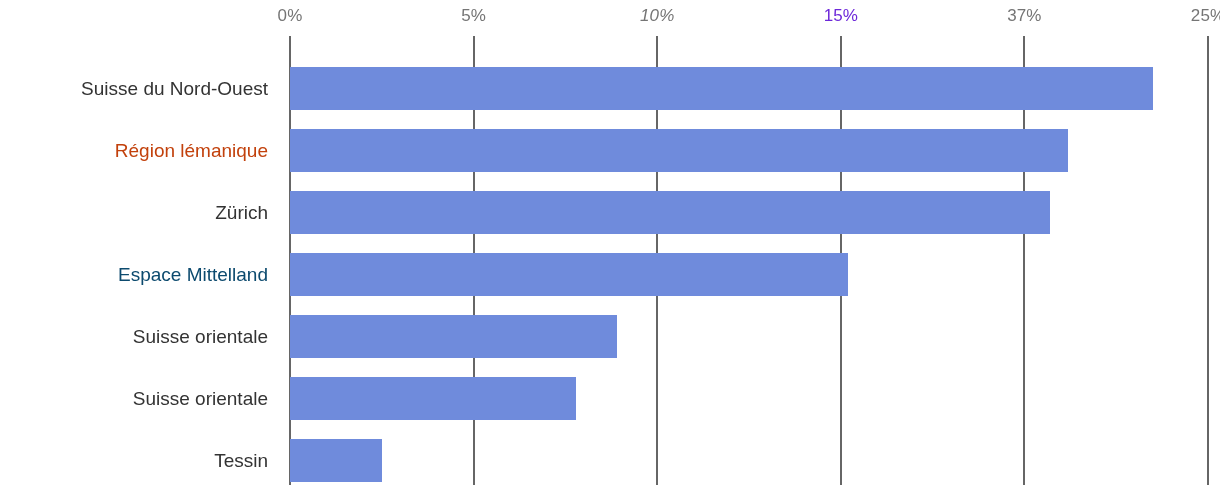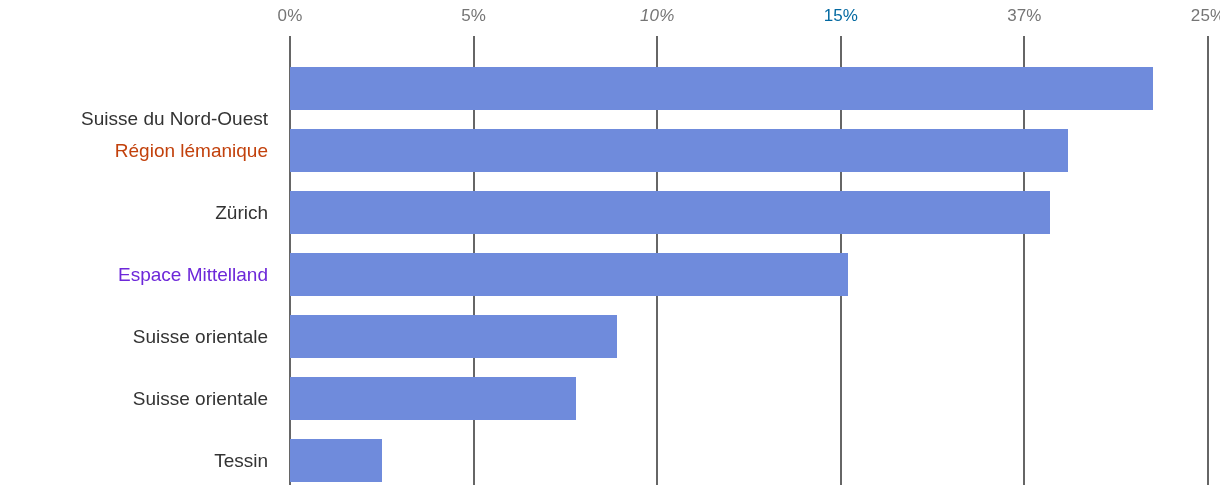--- a/index.html
+++ b/index.html
@@ -79,29 +79,29 @@
         <div class="gridline" style="left: 472.6px; top: 36px; height: 449px; background: rgb(102, 102, 102);"></div>
         <div class="gridline" style="left: 656.2px; top: 36px; height: 449px; background: rgb(102, 102, 102);"></div>
         <div class="gridline" style="left: 839.8px; top: 36px; height: 449px; background: rgb(102, 102, 102);"></div>
         <div class="gridline" style="left: 1023.4px; top: 36px; height: 449px; background: rgb(102, 102, 102);"></div>
         <div class="gridline" style="left: 1207px; top: 36px; height: 449px; background: rgb(102, 102, 102);"></div>
       </div>
     <div id="ticks">
         <div class="tick-label" style="left: 290px; color: rgb(117, 117, 117);">0%</div>
         <div class="tick-label" style="left: 473.6px; color: rgb(117, 117, 117);">5%</div>
         <div class="tick-label" style="left: 657.2px; color: rgb(117, 117, 117); font-style: italic;">10%</div>
-        <div class="tick-label" style="left: 840.8px; color: #0369a1;">15%</div>
+        <div class="tick-label" style="left: 840.8px; color: #6d28d9;">15%</div>
         <div class="tick-label" style="left: 1024.4px; color: rgb(117, 117, 117);">37%</div>
         <div class="tick-label" style="left: 1208px; color: rgb(117, 117, 117);">25%</div>
       </div>
     <div id="cats">
-        <div class="cat-label" style="top: 88.5px; color: rgb(51, 51, 51); margin-top: 30px;">Suisse du Nord-Ouest</div>
+        <div class="cat-label" style="top: 88.5px; color: rgb(51, 51, 51);">Suisse du Nord-Ouest</div>
         <div class="cat-label" style="top: 150.5px; color: #c2410c;">Région lémanique</div>
         <div class="cat-label" style="top: 212.5px; color: rgb(51, 51, 51);">Zürich</div>
-        <div class="cat-label" style="top: 274.5px; color: #6d28d9;">Espace Mittelland</div>
+        <div class="cat-label" style="top: 274.5px; color: #0c4a6e;">Espace Mittelland</div>
         <div class="cat-label" style="top: 336.5px; color: rgb(51, 51, 51);">Suisse orientale</div>
         <div class="cat-label" style="top: 398.5px; color: rgb(51, 51, 51);">Suisse orientale</div>
         <div class="cat-label" style="top: 460.5px; color: rgb(51, 51, 51);">Tessin</div>
       </div>
     <div id="bars">
         <div class="bar" title="Suisse du Nord-Ouest: 23.5%" style="left: 290px; top: 67px; width: 862.92px; height: 43px; background: rgb(111, 139, 220);"></div>
         <div class="bar" title="Région lémanique: 21.2%" style="left: 290px; top: 129px; width: 778.464px; height: 43px; background: rgb(111, 139, 220);"></div>
         <div class="bar" title="Zürich: 20.7%" style="left: 290px; top: 191px; width: 760.104px; height: 43px; background: rgb(111, 139, 220);"></div>
         <div class="bar" title="Espace Mittelland: 15.2%" style="left: 290px; top: 253px; width: 558.144px; height: 43px; background: rgb(111, 139, 220);"></div>
         <div class="bar" title="Suisse centrale: 8.9%" style="left: 290px; top: 315px; width: 326.808px; height: 43px; background: rgb(111, 139, 220);"></div>

